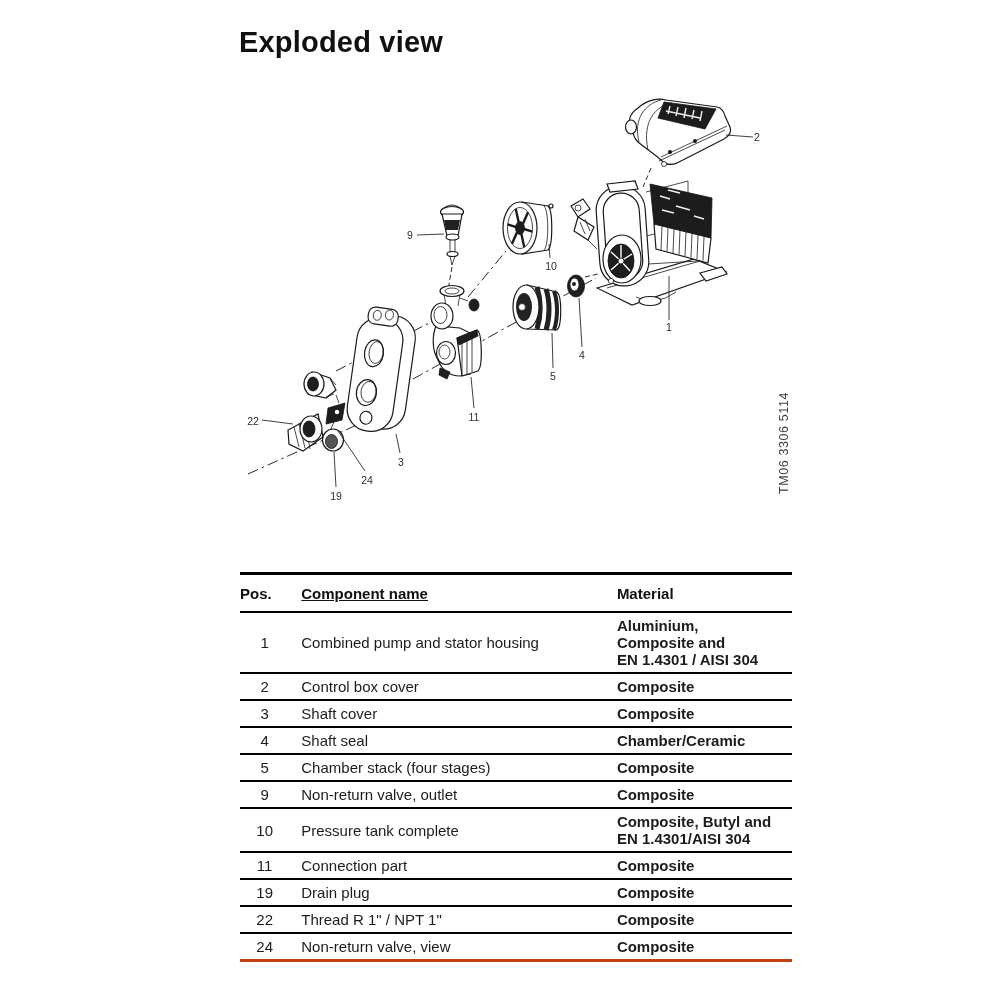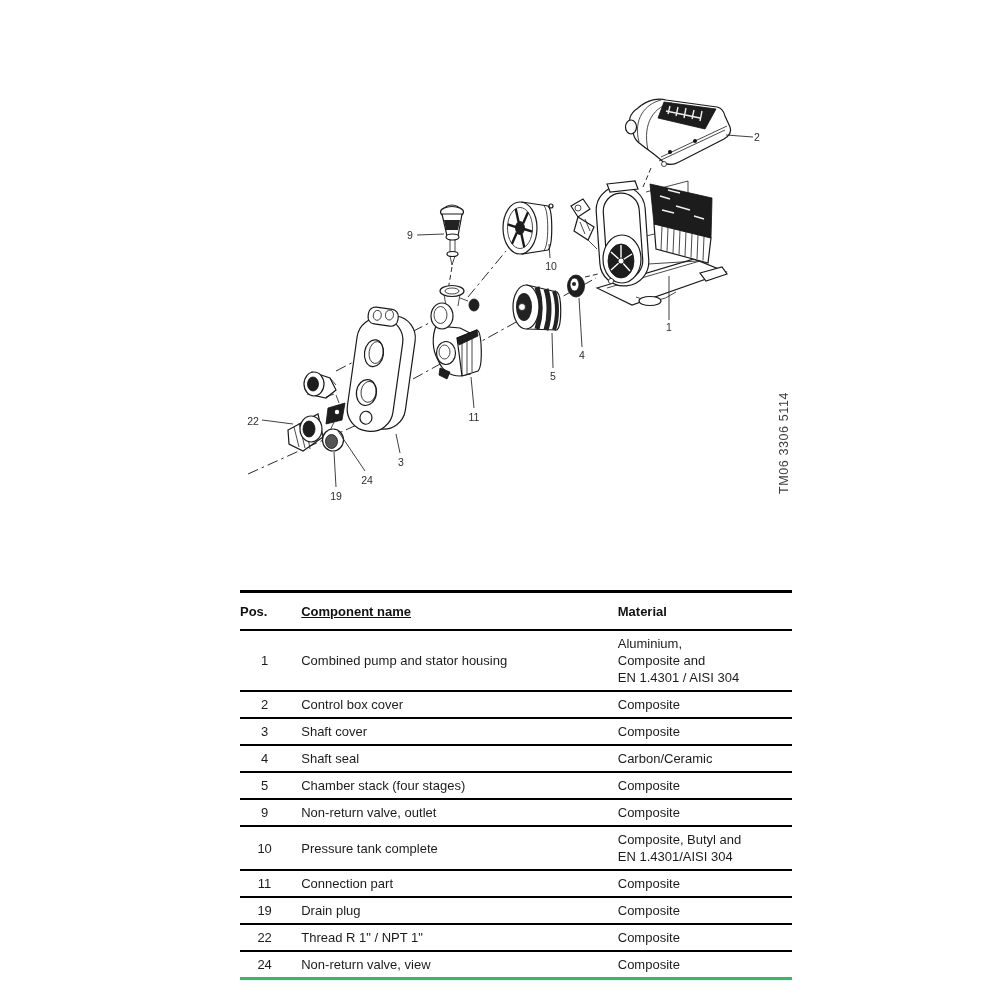--- a/index.html
+++ b/index.html
@@ -16,39 +16,40 @@
   .ln {fill:none;stroke:#1a1a1a;stroke-width:1.2;}
   .ln2{fill:none;stroke:#1a1a1a;stroke-width:0.8;}
   .ln2w{fill:#ffffff;stroke:#1a1a1a;stroke-width:0.8;}
   .lnd{fill:#1e1e1e;stroke:#111;stroke-width:0.8;}
   .lnd2{fill:#555;stroke:#111;stroke-width:0.8;}
   .axis{fill:none;stroke:#2a2a2a;stroke-width:1;stroke-dasharray:11 4 2.5 4;}
   .dash{fill:none;stroke:#2a2a2a;stroke-width:1;stroke-dasharray:5 3;}
   .lead{stroke:#2a2a2a;stroke-width:0.9;fill:none;}
   .co{font:10.5px "Liberation Sans", sans-serif;fill:#2d2d2d;text-anchor:middle;}
   
-  table.materials{position:absolute;left:240px;top:590px;width:552px;border-collapse:collapse;
-                  border-top:3px solid #000;border-bottom:3px solid #22c55e;font-size:13px;color:#1c1c1c;}
+  table.materials{position:absolute;left:240px;top:572px;width:552px;border-collapse:collapse;
+                  border-top:3px solid #000;border-bottom:3px solid #c2410c;font-size:15px;color:#1c1c1c;}
   table.materials th{font-weight:bold;text-align:left;padding:10px 0 9px 0;line-height:17px;color:#111;}
   table.materials thead tr{border-bottom:2px solid #000;}
   table.materials tbody tr{border-bottom:2px solid #000;}
   table.materials tbody tr:last-child{border-bottom:none;}
   table.materials td{vertical-align:middle;padding:4px 0;line-height:17px;}
   .c-pos{width:50px;text-align:center;}
   td.c-pos{text-align:center;}
   .c-name{width:325px;padding-left:12px !important;}
   th.c-name{padding-left:12px;text-decoration:underline;}
   .c-mat{width:177px;}
-  td.c-mat{white-space:pre-line;}
+  td.c-mat{white-space:pre-line;font-weight:bold;}
 </style>
 </head>
 <body>
 
 <div class="page">
 
+  <h1 class="h-title">Exploded view</h1>
 
   <div class="diagram-wrap">
     <svg class="diagram" viewBox="230 85 570 440">
 
       <g>
         <path class="axis" d="M248,474 L370,419"></path>
         <path class="axis" d="M336,371 L433,321"></path>
         <path class="axis" d="M468,297 L506,251"></path>
         <path class="axis" d="M413,379 L596,278"></path>
         <path class="dash" d="M452,267 L447,296"></path>
@@ -241,21 +242,21 @@
         <td class="c-mat">Composite</td>
       </tr>
       <tr>
         <td class="c-pos">3</td>
         <td class="c-name">Shaft cover</td>
         <td class="c-mat">Composite</td>
       </tr>
       <tr>
         <td class="c-pos">4</td>
         <td class="c-name">Shaft seal</td>
-        <td class="c-mat">Carbon/Ceramic</td>
+        <td class="c-mat">Chamber/Ceramic</td>
       </tr>
       <tr>
         <td class="c-pos">5</td>
         <td class="c-name">Chamber stack (four stages)</td>
         <td class="c-mat">Composite</td>
       </tr>
       <tr>
         <td class="c-pos">9</td>
         <td class="c-name">Non-return valve, outlet</td>
         <td class="c-mat">Composite</td>

